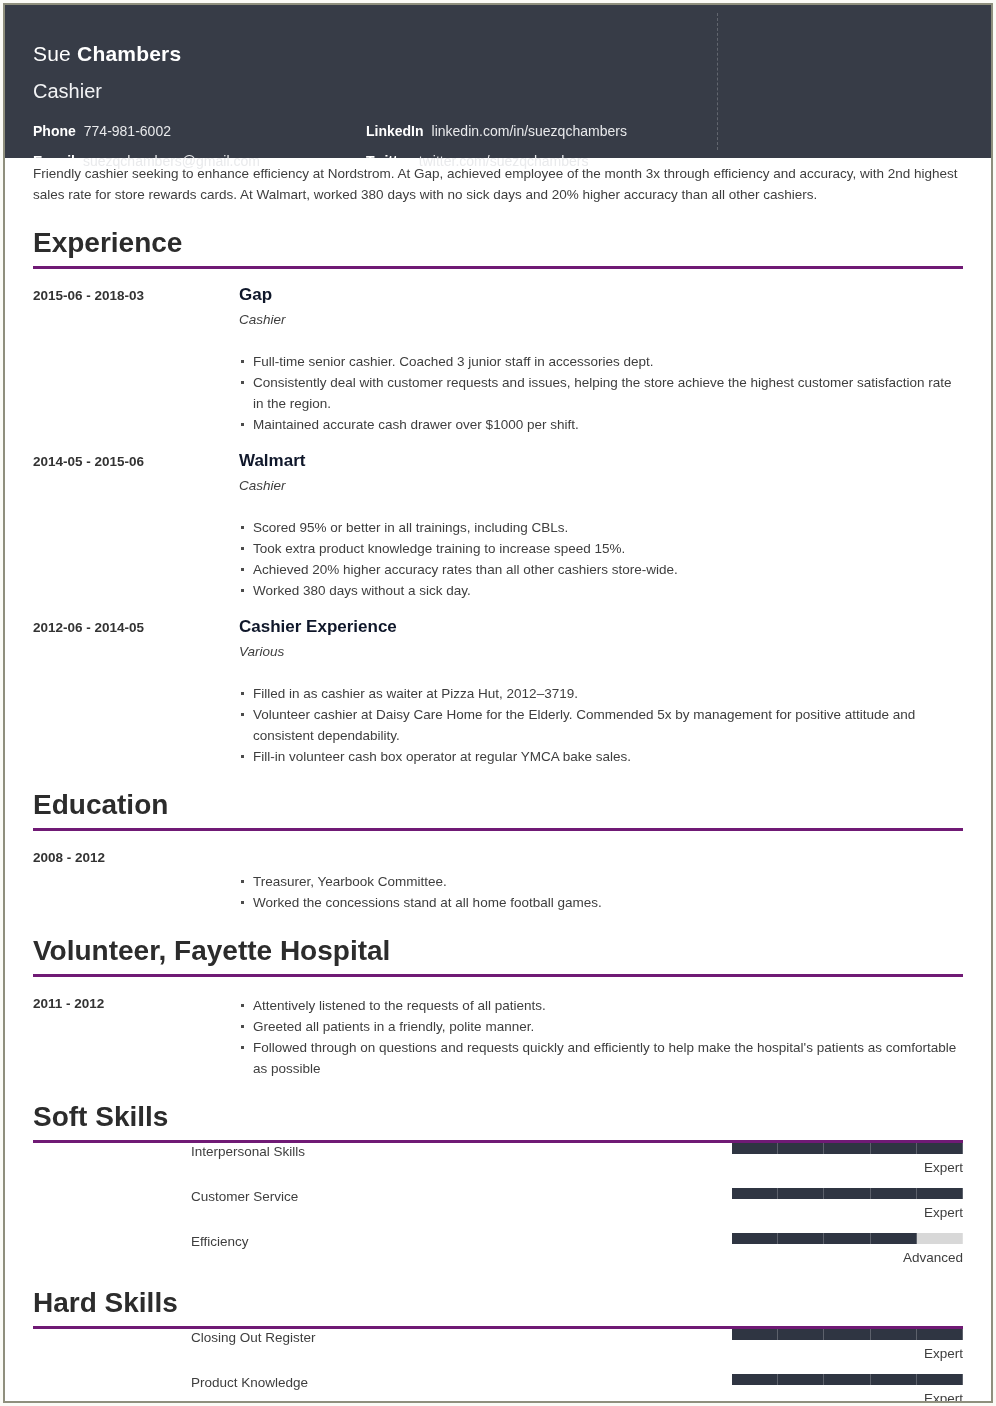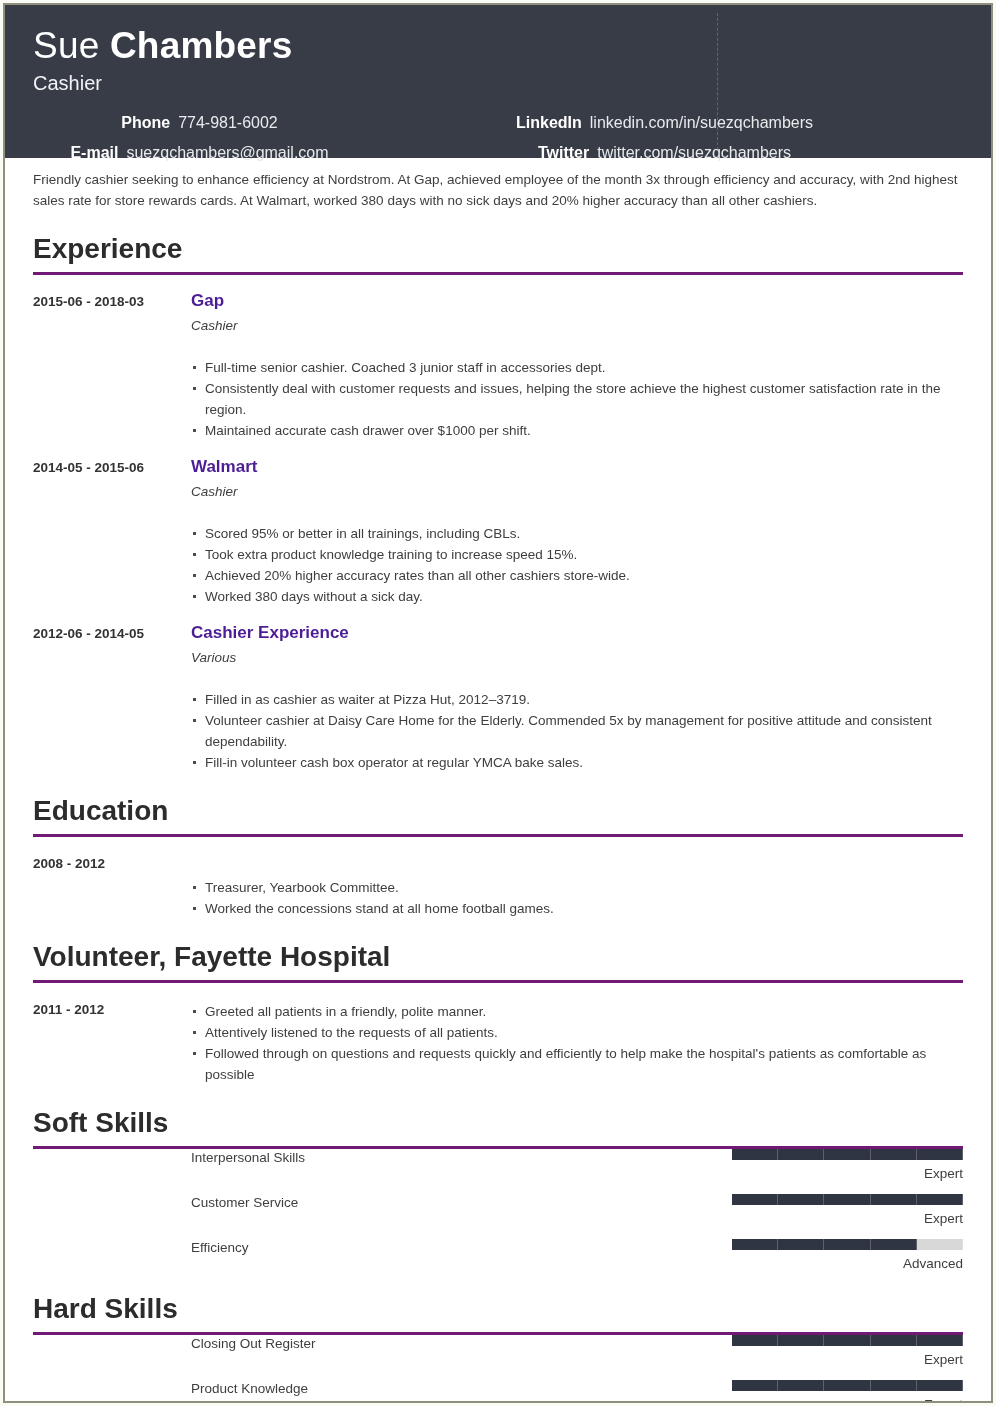--- a/index.html
+++ b/index.html
@@ -23,59 +23,59 @@
     background: var(--header-bg, #373c47);
     color: #ffffff;
     padding: 24px 28px 20px 28px;
     height: 153px;
   }
   .header-divider {
     position: absolute;
     left: 712px; top: 8px; bottom: 8px;
     border-left: 1px dashed rgba(255,255,255,0.22);
   }
-  .name-line { font-size: 37px; line-height: 34px; letter-spacing: 0.2px; }
+  .name-line { font-size: 21px; line-height: 34px; letter-spacing: 0.2px; margin-top: 8px; }
   .name-first { font-weight: 400; }
   .name-last  { font-weight: 700; }
   .job-title { font-size: 20px; font-weight: 400; color: #f2f3f5; margin-top: 9px; }
   .contact-grid {
     display: grid;
     grid-template-columns: 333px auto;
     grid-auto-rows: 30px;
     align-items: center;
     margin-top: 13px;
   }
-  .contact { font-size: 16px; color: #e9eaec; white-space: nowrap; text-align: center; }
+  .contact { font-size: 14px; color: #e9eaec; white-space: nowrap; }
   .contact .clabel { font-weight: 700; color: #ffffff; margin-right: 8px; }
 
   
   .content { padding: 0 28px 0 28px; color: #3e3e3e; }
   .summary {
-    margin-top: 11px;
+    margin-top: 5px;
     font-size: 13.5px;
     line-height: 21px;
     color: #3e3e3e;
     max-width: 935px;
   }
   .section-title {
     font-size: 28px;
     font-weight: 700;
     color: #2c2c2c;
     margin-top: 22px;
     padding-bottom: 7px;
     border-bottom: 3px solid #701a75;
   }
-  .entry { display: flex; margin-top: 16px; }
+  .entry { display: flex; margin-top: 16px; gap: 48px; }
   .entry-dates {
     width: 158px; flex: 0 0 158px;
     font-size: 13.5px; font-weight: 700; color: #333333;
     padding-top: 3px;
   }
   .entry-body { flex: 1; }
-  .entry-company { font-size: 17px; font-weight: 700; color: #4c1d95; }
+  .entry-company { font-size: 17px; font-weight: 700; color: #0f172a; }
   .entry-role { font-size: 13.5px; font-style: italic; color: #3e3e3e; margin-top: 7px; }
   ul.bullets { list-style: none; margin-top: 24px; }
   ul.bullets li {
     position: relative;
     font-size: 13.5px;
     line-height: 21px;
     color: #3e3e3e;
     padding-left: 14px;
     max-width: 775px;
   }
@@ -205,22 +205,22 @@
         </div>
       </div>
     </section>
 
     <section>
       <h2 class="section-title">Volunteer, Fayette Hospital</h2>
       <div class="entry">
         <div class="entry-dates">2011 - 2012</div>
         <div class="entry-body">
           <ul class="bullets" style="margin-top:2px;">
+            <li>Attentively listened to the requests of all patients.</li>
             <li>Greeted all patients in a friendly, polite manner.</li>
-            <li>Attentively listened to the requests of all patients.</li>
             <li>Followed through on questions and requests quickly and efficiently to help make the hospital's patients as comfortable as possible</li>
           </ul>
         </div>
       </div>
     </section>
 
     <section>
       <h2 class="section-title">Soft Skills</h2>
       <div class="skills-list">
 

